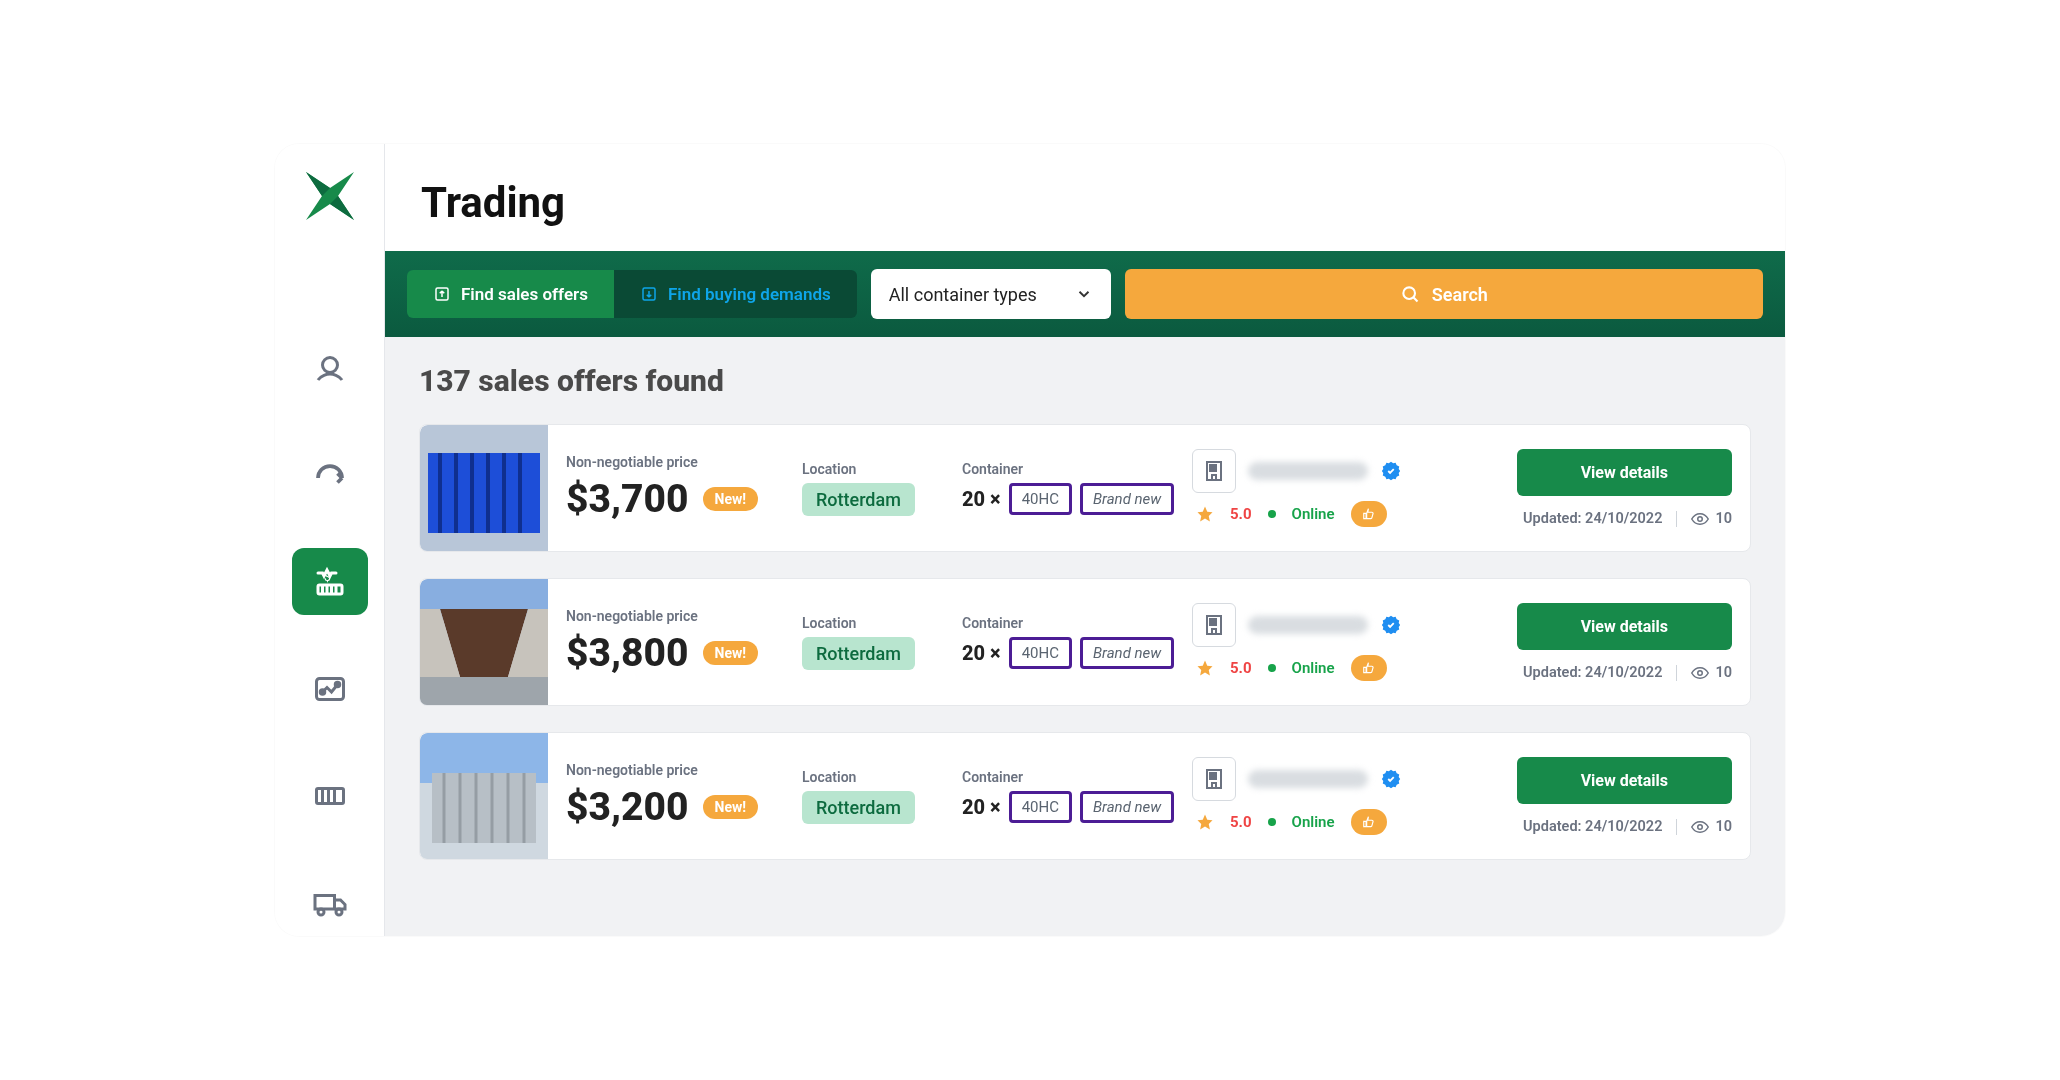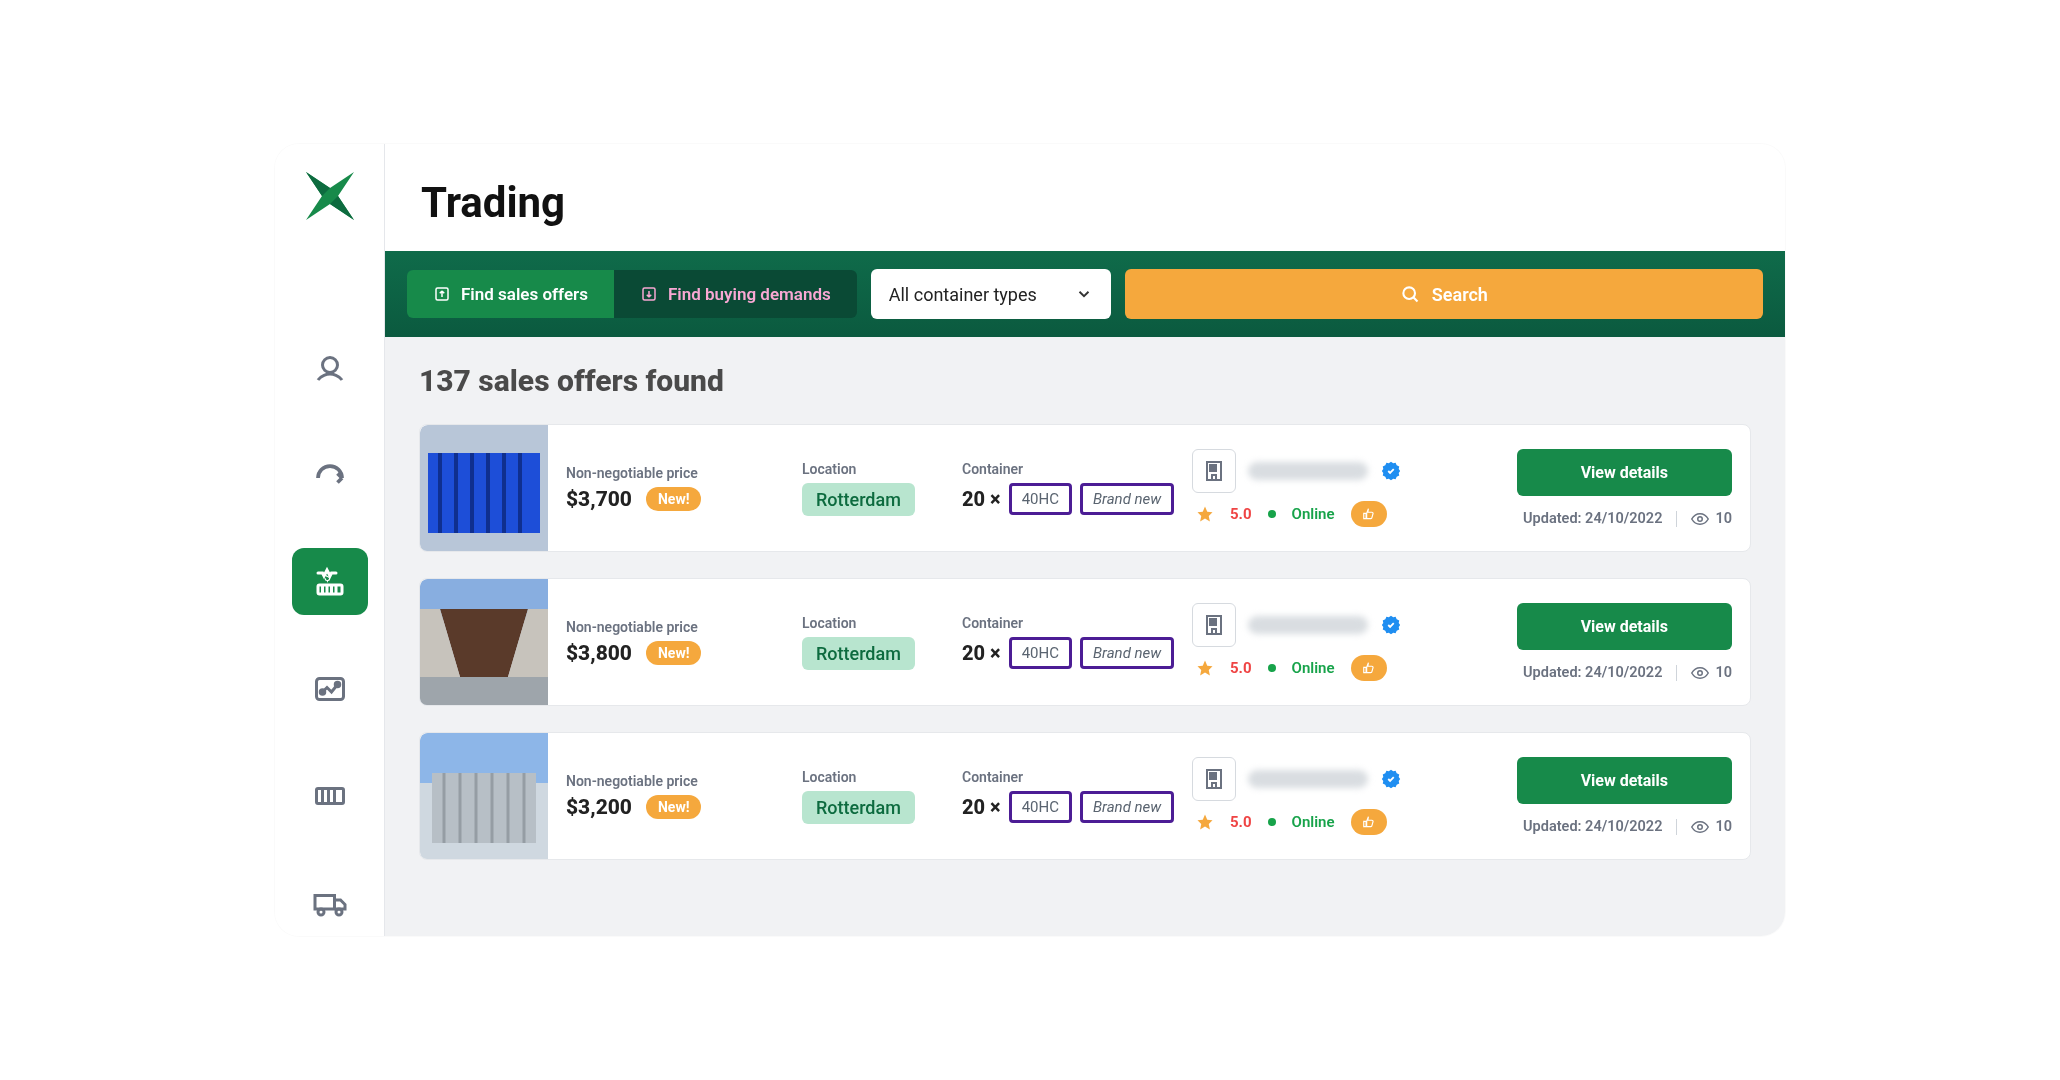--- a/index.html
+++ b/index.html
@@ -12,41 +12,41 @@
   .nav-item svg { width:36px; height:36px; }
   .nav-item:not(.active) svg { color:#6b7280; }
   .nav-item.active svg { color:#fff; }
   .main { flex:1; display:flex; flex-direction:column; overflow:hidden;}
   .header { padding: 34px 36px 24px 36px; }
   .page-title { font-size: 42px; font-weight: 700; color:#111; }
   .filter-bar { background: linear-gradient(#0f6b4a,#0b5a3f); padding: 18px 22px; display:flex; gap:14px; align-items:center;}
   .toggle-group { display:flex; border-radius:6px; overflow:hidden;}
   .toggle-btn { display:flex; align-items:center; gap:10px; padding: 14px 26px; font-size:17px; font-weight:600; cursor:pointer; white-space:nowrap;}
   .toggle-btn.active { background:#178a4a; color:#fff;}
-  .toggle-btn.inactive { background:#0a4a35; color:#f9a8d4;}
+  .toggle-btn.inactive { background:#0a4a35; color:#0ea5e9;}
   .toggle-btn svg { width:18px; height:18px;}
   .location-box { background:#fff; border-radius:6px; padding:8px 12px; display:flex; align-items:center; flex:0 0 346px; height:50px;}
   .location-chip { background:#fdecc8; color:#5a4a1f; padding:8px 12px; border-radius:6px; display:flex; align-items:center; gap:10px; font-size:16px;}
   .chip-x { width:18px; height:18px; border-radius:50%; border:1.5px solid #6b5a2f; display:flex; align-items:center; justify-content:center; cursor:pointer; font-size:11px; color:#6b5a2f; line-height:1;}
   .select-box { background:#fff; border-radius:6px; height:50px; padding:0 18px; display:flex; align-items:center; justify-content:space-between; flex:0 0 240px; cursor:pointer; font-size:18px; color:#222;}
   .search-btn { background:#f5a83d; color:#fff; border-radius:6px; height:50px; flex:1; display:flex; align-items:center; justify-content:center; gap:12px; font-size:18px; font-weight:600; cursor:pointer;}
   .content { flex:1; background:#f1f2f4; padding: 26px 34px; overflow-y:auto;}
   .results-title { font-size:30px; font-weight:800; color:#4a4a4a; margin-bottom: 26px;}
   .cards { display:flex; flex-direction:column; gap:26px;}
   .card { background:#fff; border:1px solid #e6e8eb; border-radius:8px; display:flex; overflow:hidden; height:128px;}
   .card-img { width:128px; height:128px; flex-shrink:0; border-radius:8px 0 0 8px; display:flex; align-items:center; justify-content:center; position:relative; overflow:hidden;}
   .card-body { flex:1; display:flex; align-items:center; padding: 0 18px;}
   .col-price { width: 236px; }
   .col-loc { width: 160px; }
   .col-cont { width: 230px; }
   .col-seller { width: 252px; display:flex; flex-direction:column; gap:8px;}
   .col-action { margin-left:auto; display:flex; flex-direction:column; align-items:flex-end; gap:14px;}
   .label { font-size:14px; font-weight:600; color:#6b7280; margin-bottom:6px;}
   .price-row { display:flex; align-items:center; gap:14px;}
-  .price { font-size:21px; font-weight:800; color:#222;}
+  .price { font-size:39px; font-weight:800; color:#222;}
   .new-badge { background:#f5a83d; color:#fff; font-size:14px; font-weight:700; padding:4px 12px; border-radius:999px;}
   .loc-chip { background:#b8e5cf; color:#0d6b3f; font-size:18px; font-weight:500; padding:6px 14px; border-radius:6px; display:inline-block;}
   .cont-row { display:flex; align-items:center; gap:8px;}
   .qty { font-size:20px; font-weight:800; color:#222;}
   .tag { border:3px solid #4c1d95; border-radius:4px; padding:4px 10px; font-size:15px; color:#5a6470;}
   .tag.italic { font-style:italic;}
   .seller-top { display:flex; align-items:center; gap:12px;}
   .building-box { width:44px; height:44px; border:1px solid #d6dadf; border-radius:6px; display:flex; align-items:center; justify-content:center;}
   .building-box svg { width:24px; height:24px; color:#6b7280;}
   .blurred-name { width:120px; height:18px; background:#d9dde1; border-radius:9px; filter: blur(3px);}

